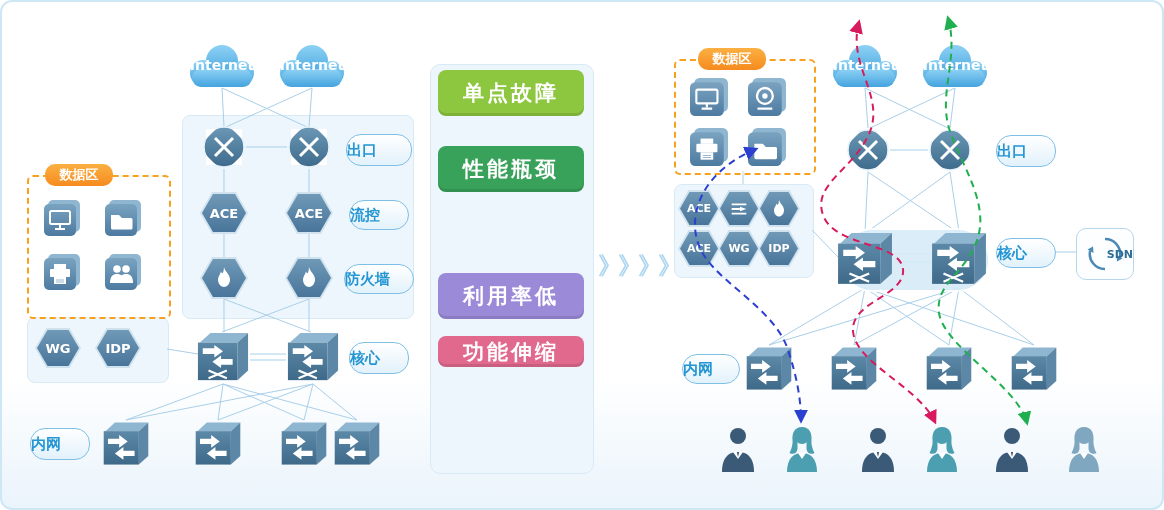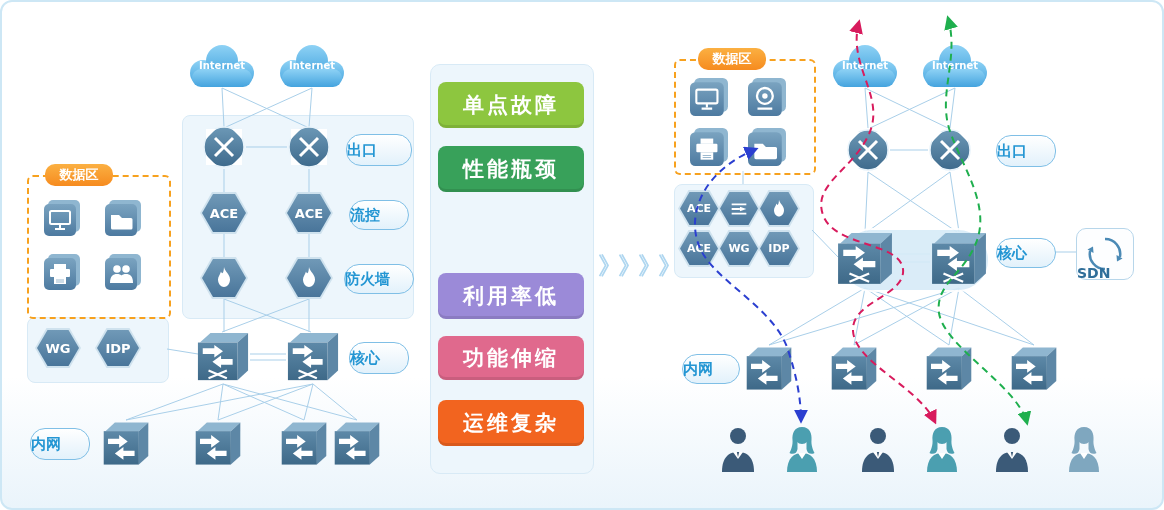--- a/index.html
+++ b/index.html
@@ -4,34 +4,34 @@
 <style>
   html,body{margin:0;padding:0;background:#fff;font-family:"DejaVu Sans","Liberation Sans",sans-serif;}
   #canvas{position:relative;width:1164px;height:510px;box-sizing:border-box;border:2px solid #cde7f5;border-radius:12px;overflow:hidden;
           background:linear-gradient(180deg,#ffffff 0%,#ffffff 74%,#eaf4fb 100%);}
   .abs{position:absolute;}
   .panel{background:#edf6fc;border:1px solid #d8eaf6;border-radius:8px;z-index:0;}
   .dashed-box{border:2px dashed #f7a11e;border-radius:6px;z-index:1;background:rgba(255,255,255,.25);}
   .tab{background:linear-gradient(180deg,#fbb042,#f68b1f);color:#fff;font-size:13px;font-weight:bold;display:flex;align-items:center;justify-content:center;border-radius:10px;z-index:3;}
   .pill{background:linear-gradient(180deg,#ffffff,#e2f1fb);border:1px solid #7fbfe6;border-radius:15px;color:#2496d3;font-size:15px;font-weight:bold;display:flex;align-items:center;z-index:2;}
   .node{z-index:2;}
-  .cloud span{position:absolute;left:0;right:0;top:46%;transform:translateY(-50%);text-align:center;color:#fff;font-size:10px;font-weight:bold;}
+  .cloud span{position:absolute;left:0;right:0;top:46%;transform:translateY(-50%);text-align:center;color:#fff;font-size:14px;font-weight:bold;}
   .hex{clip-path:polygon(25% 0,75% 0,100% 50%,75% 100%,25% 100%,0 50%);background:#cfe2ee;z-index:2;}
   .hex-inner{position:absolute;inset:2px;clip-path:polygon(25% 0,75% 0,100% 50%,75% 100%,25% 100%,0 50%);
              background:linear-gradient(180deg,#7099b7,#49759a);display:flex;align-items:center;justify-content:center;}
   .hex-inner span{color:#fff;font-weight:bold;font-size:13px;}
   .probtn{border-radius:8px;color:#fff;font-size:21px;font-weight:bold;display:flex;align-items:center;justify-content:center;letter-spacing:3px;z-index:2;box-shadow:inset 0 -3px rgba(0,0,0,.10);}
   .chev{color:#aed6f0;font-size:24px;font-weight:bold;letter-spacing:-4px;z-index:2;}
   #wires{position:absolute;inset:0;z-index:1;}
   #wires line{stroke:#a9cfe9;stroke-width:1;}
   #overlay{position:absolute;inset:0;z-index:6;pointer-events:none;}
   .dp{fill:none;stroke-width:2;stroke-dasharray:7 5;}
   .backdrop{background:#d6ebf8;border:2px solid #ffffff;border-radius:32px;opacity:.9;z-index:1;}
   .sdnbox{background:#fdfeff;border:1.5px solid #b7d6ea;border-radius:10px;z-index:2;}
-  .sdnbox span{position:absolute;left:0;right:0;top:50%;transform:translateY(-50%);text-align:left;color:#2f6e99;font-size:14px;font-weight:bold;margin-top:19px;}
+  .sdnbox span{position:absolute;left:0;right:0;top:50%;transform:translateY(-50%);text-align:right;color:#2f6e99;font-size:11px;font-weight:bold;}
 </style>
 </head>
 <body>
 
 <div id="canvas">
 
 <svg width="0" height="0" style="position:absolute" aria-hidden="true">
   <defs>
     <linearGradient id="gCloud" x1="0" y1="0" x2="0" y2="1">
           <stop offset="0" stop-color="#8ed2f5"></stop>
@@ -303,25 +303,24 @@
         <use href="#symSwitch"></use>
       </svg></div>
 <div class="abs node" style="left:331px;top:418px;width:48px;height:48px"><svg width="48" height="48">
         <use href="#symSwitch"></use>
       </svg></div>
 <div class="abs pill" style="left:28px;top:426px;width:58px;height:30px">
       <span>内网</span>
     </div>
 
 <div class="abs panel" style="left:428px;top:62px;width:162px;height:408px;border-radius:10px"></div>
-<div class="abs probtn" style="left: 436px; top: 80px; width: 146px; height: 46px; background: rgb(141, 198, 63);">单点故障</div>
+<div class="abs probtn" style="left: 436px; top: 68px; width: 146px; height: 46px; background: rgb(141, 198, 63);">单点故障</div>
 <div class="abs probtn" style="left: 436px; top: 144px; width: 146px; height: 46px; background: rgb(56, 161, 90);">性能瓶颈</div>
 <div class="abs probtn" style="left: 436px; top: 271px; width: 146px; height: 46px; background: rgb(155, 138, 216);">利用率低</div>
-<div class="abs probtn" style="left: 436px; top: 334px; width: 146px; height: 44px; background: rgb(224, 105, 141);">功能伸缩</div>
-<div class="abs probtn" style="left: 436px; top: 398px; width: 146px; height: 46px; background: rgb(242, 100, 31);">运维复杂</div>
+<div class="abs probtn" style="left: 436px; top: 334px; width: 146px; height: 31px; background: rgb(224, 105, 141);">功能伸缩</div>
 <div class="abs chev" style="left:596px;top:248px">》》》》</div>
 
 <div class="abs dashed-box" style="left:672px;top:57px;width:138px;height:112px"></div>
 <div class="abs tab" style="left:696px;top:46px;width:68px;height:22px">
       <span>数据区</span>
     </div>
 <div class="abs node" style="left:688px;top:76px;width:38px;height:38px;z-index:2"><svg width="38" height="38" viewBox="0 0 36 36">
         <use href="#symTileMonitor"></use>
       </svg></div>
 <div class="abs node" style="left:746px;top:76px;width:38px;height:38px;z-index:2"><svg width="38" height="38" viewBox="0 0 36 36">

